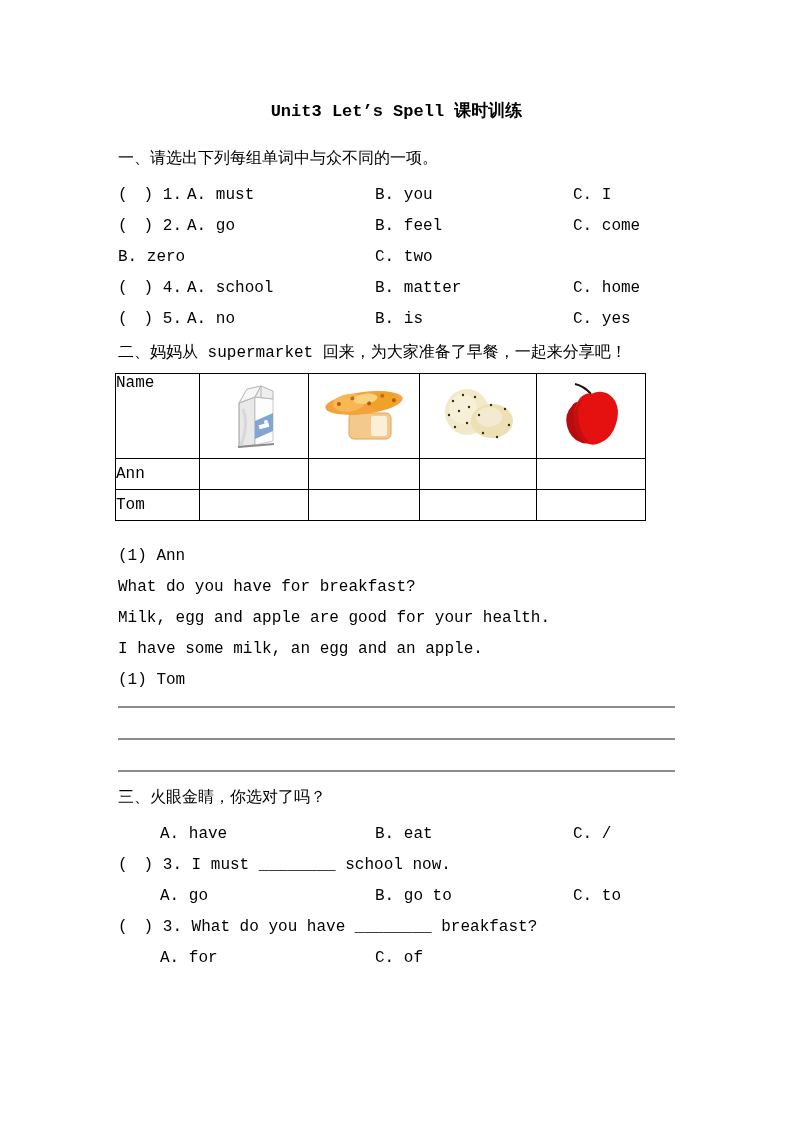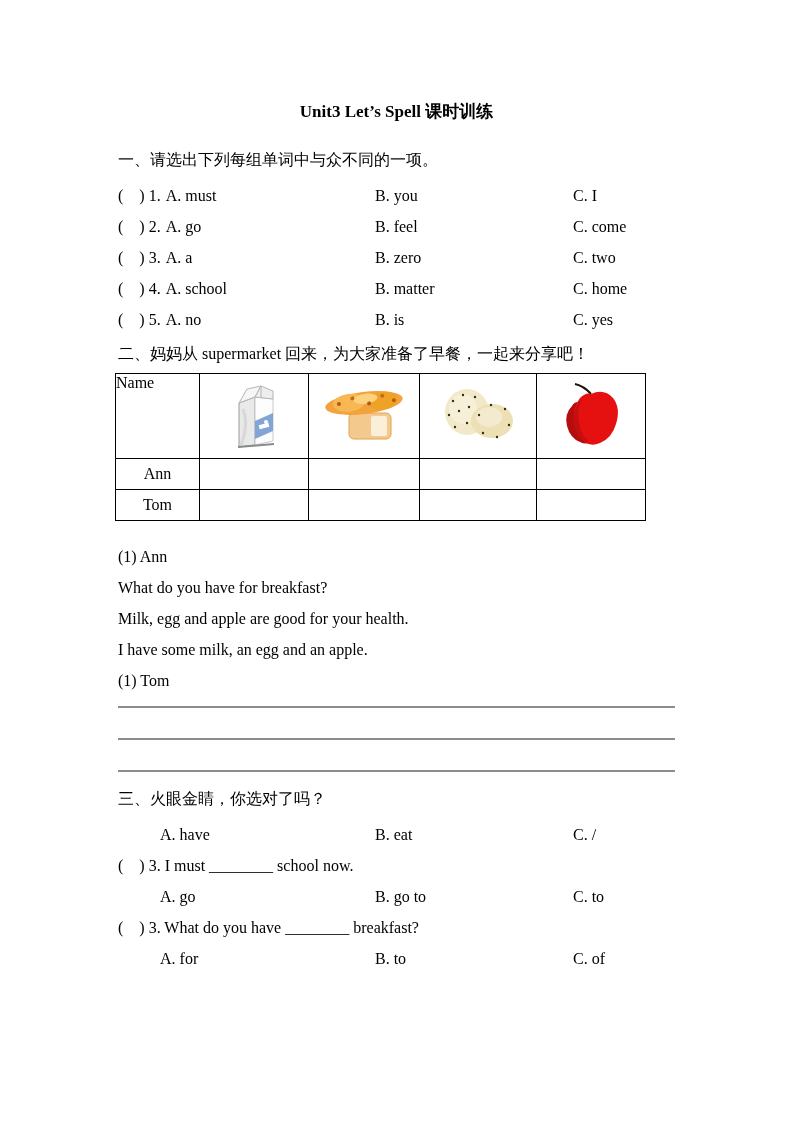--- a/index.html
+++ b/index.html
@@ -5,21 +5,21 @@
   * { box-sizing: border-box; }
   html, body {
     margin: 0; padding: 0;
     background: #ffffff;
     width: 793px; height: 1122px;
     font-family: "Liberation Serif", "DejaVu Serif", serif;
     font-size: 16px;
     color: #000;
     overflow: hidden;
   }
-  .page { width: 793px; height: 1122px; padding: 100px 118px 0 118px; }
+  .page { width: 793px; height: 1122px; padding: 100px 118px 0 118px; font-family: Liberation Mono, monospace; }
 
   .doc-title {
     text-align: center;
     font-weight: bold;
     font-size: 17px;
     line-height: 24px;
     margin: 0 0 20px 0;
   }
 
   .sec-heading {
@@ -47,21 +47,21 @@
     margin-left: -3px;
     table-layout: fixed;
   }
   table.breakfast td {
     border: 1px solid #000;
     padding: 0;
     vertical-align: top;
     overflow: hidden;
   }
   table.breakfast tr.hdr td { height: 85px; }
-  table.breakfast tr.datarow td { height: 31px; vertical-align: middle; text-align: center; }
+  table.breakfast tr.datarow td { height: 31px; vertical-align: middle; }
   td.namecell { padding: 5px 0 0 8px; }
   td.rowlabel { padding-left: 8px; }
   td.imgcell { text-align: center; vertical-align: middle !important; }
   td.imgcell svg { display: inline-block; vertical-align: middle; }
 
   
   .dialog-line { height: 31px; line-height: 31px; white-space: nowrap; }
   .dialog { margin-top: 20px; }
 
   
@@ -85,21 +85,20 @@
       <span class="cell-a"><span class="q-label">(　) 1.</span><span>A. must</span></span>
       <span>B. you</span>
       <span>C. I</span>
     </div>
     <div class="q-row">
       <span class="cell-a"><span class="q-label">(　) 2.</span><span>A. go</span></span>
       <span>B. feel</span>
       <span>C. come</span>
     </div>
     <div class="q-row">
-      <span class="cell-a"><span class="q-label">(　) 3.</span><span>A. a</span></span>
       <span>B. zero</span>
       <span>C. two</span>
     </div>
     <div class="q-row">
       <span class="cell-a"><span class="q-label">(　) 4.</span><span>A. school</span></span>
       <span>B. matter</span>
       <span>C. home</span>
     </div>
     <div class="q-row">
       <span class="cell-a"><span class="q-label">(　) 5.</span><span>A. no</span></span>
@@ -225,18 +224,17 @@
     </div>
     <div class="q-sentence">(　) 3. I must ________ school now.</div>
     <div class="q-row">
       <span class="cell-a indent">A. go</span>
       <span>B. go to</span>
       <span>C. to</span>
     </div>
     <div class="q-sentence">(　) 3. What do you have ________ breakfast?</div>
     <div class="q-row">
       <span class="cell-a indent">A. for</span>
-      <span>B. to</span>
       <span>C. of</span>
     </div>
   </div>
 
 </div>
 
 </body></html>

